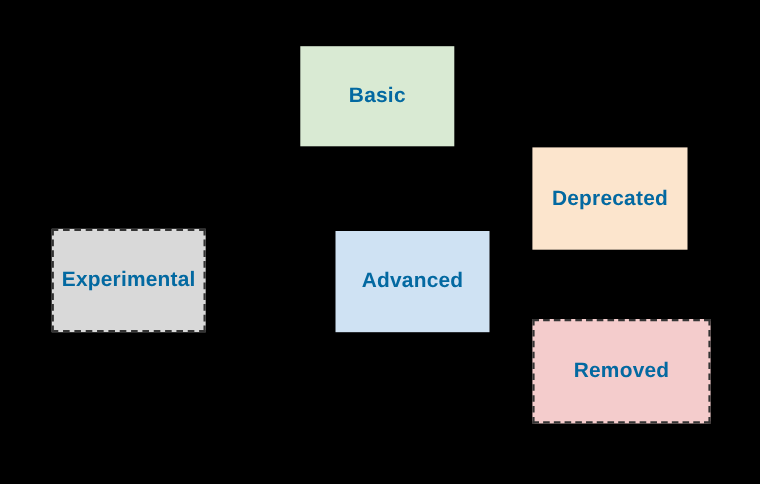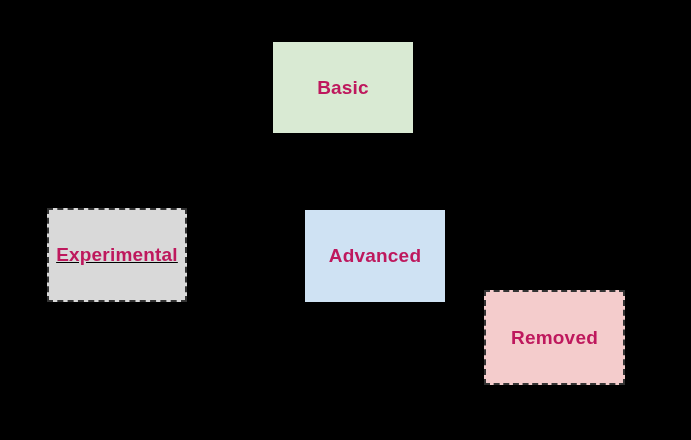--- a/index.html
+++ b/index.html
@@ -22,47 +22,50 @@
   .node {
     position: absolute;
     display: flex;
     align-items: center;
     justify-content: center;
     box-sizing: border-box;
   }
   .node .label {
     font-size: 19px;
     font-weight: bold;
-    color: #be185d;
+    color: #0369a1;
     letter-spacing: 0.2px;
     white-space: nowrap;
   }
   .dashed {
     border-width: 2px;
     border-style: dashed;
     border-color: #333333; 
   }
   
   .pos-basic        { left: 273px; top: 42px;  width: 140px; height: 91px; }
   .pos-deprecated   { left: 484px; top: 134px; width: 141px; height: 93px; }
   .pos-experimental { left: 47px;  top: 208px; width: 140px; height: 94px; }
   .pos-advanced     { left: 273px; top: 210px; width: 140px; height: 92px; }
-  .pos-removed      { left: 484px; top: 290px; width: 141px; height: 95px; }
+  .pos-removed      { left: 484px; top: 290px; width: 162px; height: 95px; }
 </style>
 </head>
 <body style="background-color: rgb(0, 0, 0);">
 
 <div class="stage">
 
   <div class="node pos-basic" style="background-color: rgb(217, 234, 211);">
     <span class="label" data-bind="diagram.nodes.0.label">Basic</span>
   </div>
 
+  <div class="node pos-deprecated" style="background-color: rgb(252, 229, 205);">
+    <span class="label" data-bind="diagram.nodes.1.label">Deprecated</span>
+  </div>
 
-  <div class="node dashed pos-experimental" data-bind-border="diagram.nodes.2.border" style="background-color: rgb(217, 217, 217); border-color: rgb(51, 51, 51); text-decoration: underline;">
+  <div class="node dashed pos-experimental" data-bind-border="diagram.nodes.2.border" style="background-color: rgb(217, 217, 217); border-color: rgb(51, 51, 51);">
     <span class="label" data-bind="diagram.nodes.2.label">Experimental</span>
   </div>
 
   <div class="node pos-advanced" style="background-color: rgb(207, 226, 243); margin-left: 32px;">
     <span class="label" data-bind="diagram.nodes.3.label">Advanced</span>
   </div>
 
   <div class="node dashed pos-removed" data-bind-border="diagram.nodes.4.border" style="background-color: rgb(244, 204, 204); border-color: rgb(51, 51, 51);">
     <span class="label" data-bind="diagram.nodes.4.label">Removed</span>
   </div>

